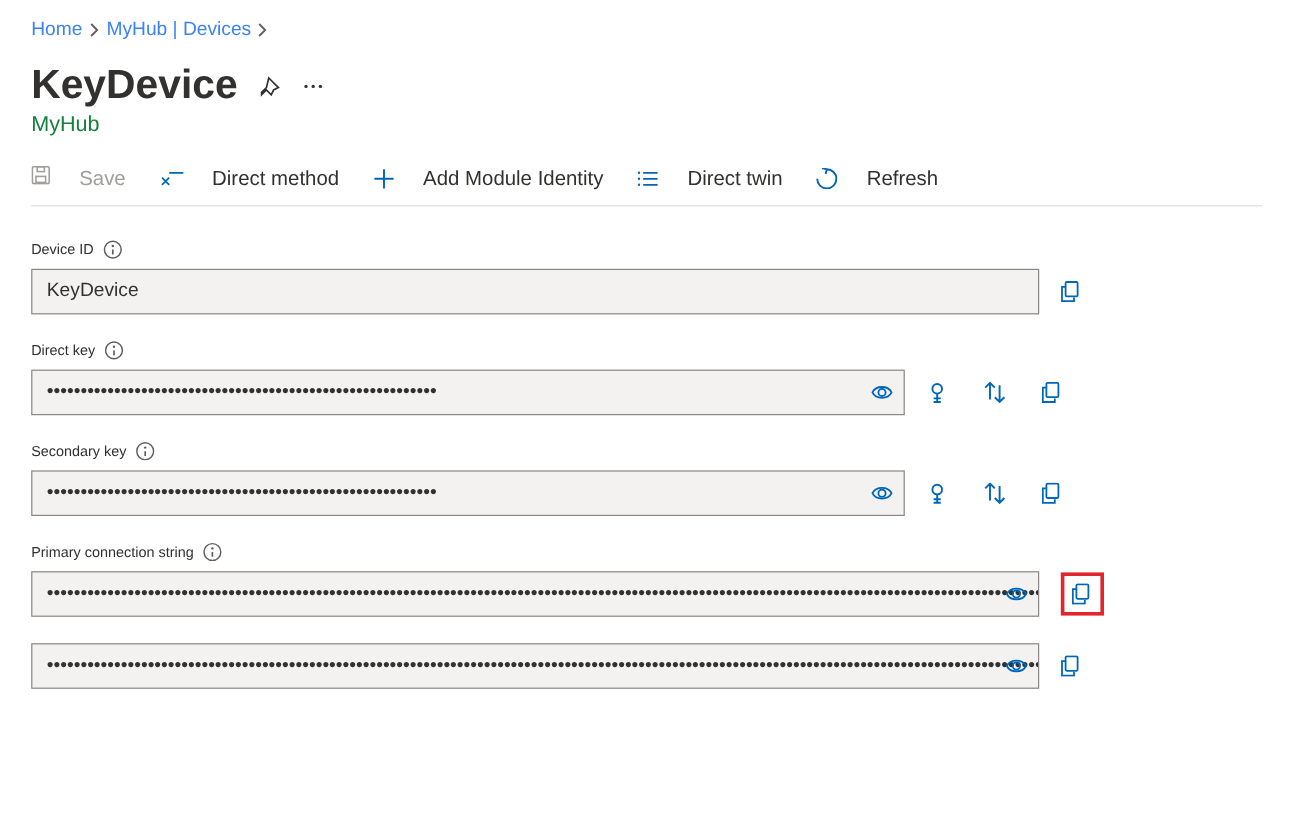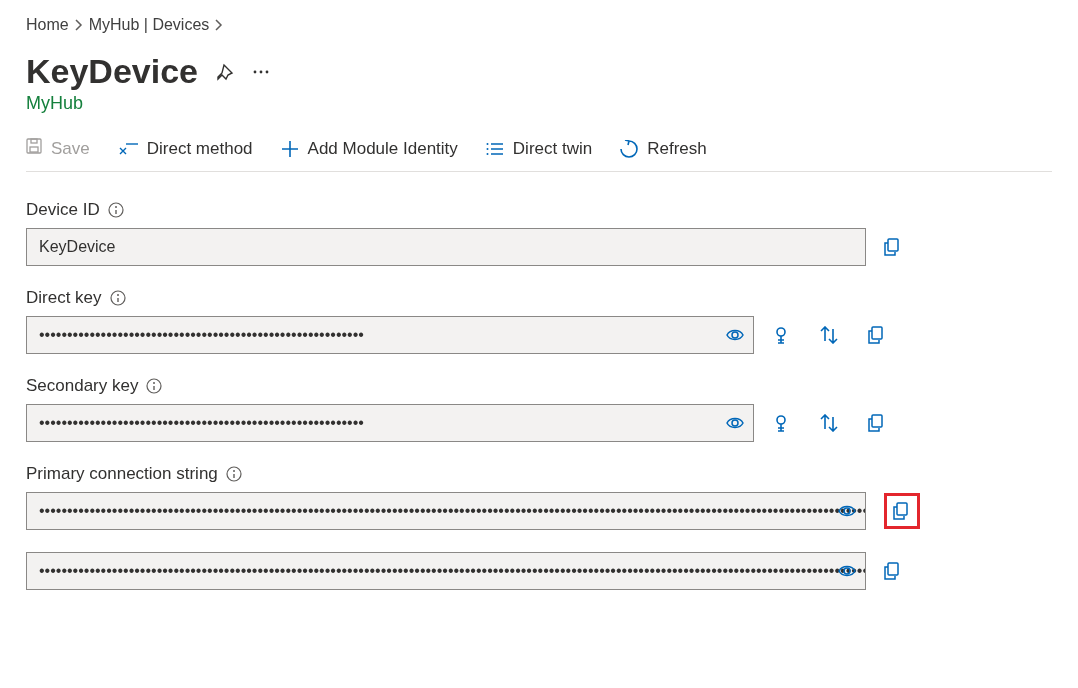--- a/index.html
+++ b/index.html
@@ -1,40 +1,40 @@
 <!DOCTYPE html>
 <html><head>
 <meta charset="utf-8">
 <style>
   * { box-sizing: border-box; }
   html, body { margin: 0; padding: 0; font-family: "Segoe UI", -apple-system, sans-serif; color: #323130; background: #fff; }
   body { width: 1078px; min-height: 688px; padding: 16px 26px; }
 
   
   .breadcrumb { display: flex; align-items: center; gap: 6px; font-size: 16px; }
-  .breadcrumb a { color: #404040; text-decoration: none; cursor: pointer; }
+  .breadcrumb a { color: #3b82f6; text-decoration: none; cursor: pointer; }
   .bc-chevron { color: #605e5c; font-size: 14px; display: inline-flex; }
 
   
   .title-row { display: flex; align-items: center; gap: 18px; margin-top: 18px; }
   .page-title { font-size: 34px; font-weight: 600; margin: 0; }
   .title-icon { color: #323130; cursor: pointer; display: inline-flex; align-items: center; justify-content: center; }
   .subtitle { font-size: 18px; color: #15803d; margin-top: 2px; }
 
   
   .toolbar { display: flex; align-items: center; gap: 28px; margin-top: 24px; padding-bottom: 12px; border-bottom: 1px solid #e1dfdd; }
-  .tb-item { display: inline-flex; align-items: center; gap: 9px; font-size: 17px; cursor: pointer; justify-content: flex-end; }
+  .tb-item { display: inline-flex; align-items: center; gap: 24px; font-size: 17px; cursor: pointer; justify-content: flex-end; }
   .tb-item .icon-blue { color: #0067b8; display: inline-flex; }
   .tb-item.disabled { color: #a19f9d; cursor: default; }
   .tb-item.disabled svg { stroke: #a19f9d; fill: #a19f9d; }
 
   
   .content { margin-top: 28px; }
   .field { margin-bottom: 22px; }
-  .label-row { display: flex; align-items: center; gap: 8px; font-size: 17px; color: #323130; margin-bottom: 8px; }
+  .label-row { display: flex; align-items: center; gap: 8px; font-size: 12px; color: #323130; margin-bottom: 8px; }
   .info-icon { color: #605e5c; display: inline-flex; }
   .value-row { display: flex; align-items: center; gap: 18px; }
   .input-wrap { position: relative; width: 840px; }
   .input-wrap.key { width: 728px; }
   .input { width: 100%; height: 38px; border: 1px solid #8a8886; background: #f3f2f1; font-size: 16px; padding: 0 40px 0 12px; color: #323130; font-family: inherit; white-space: nowrap; overflow: hidden; text-overflow: ellipsis; display: flex; align-items: center; }
   .input-eye { position: absolute; right: 10px; top: 50%; transform: translateY(-50%); color: #0067b8; cursor: pointer; display: inline-flex; }
   .after-icons { display: inline-flex; gap: 30px; align-items: center; }
   .after-icons .copy-btn, .after-icons .key-btn, .after-icons .swap-btn { color: #0067b8; cursor: pointer; display: inline-flex; }
   .highlight-box { border: 3px solid #e3262d; padding: 6px; display: inline-flex; }
 </style>

